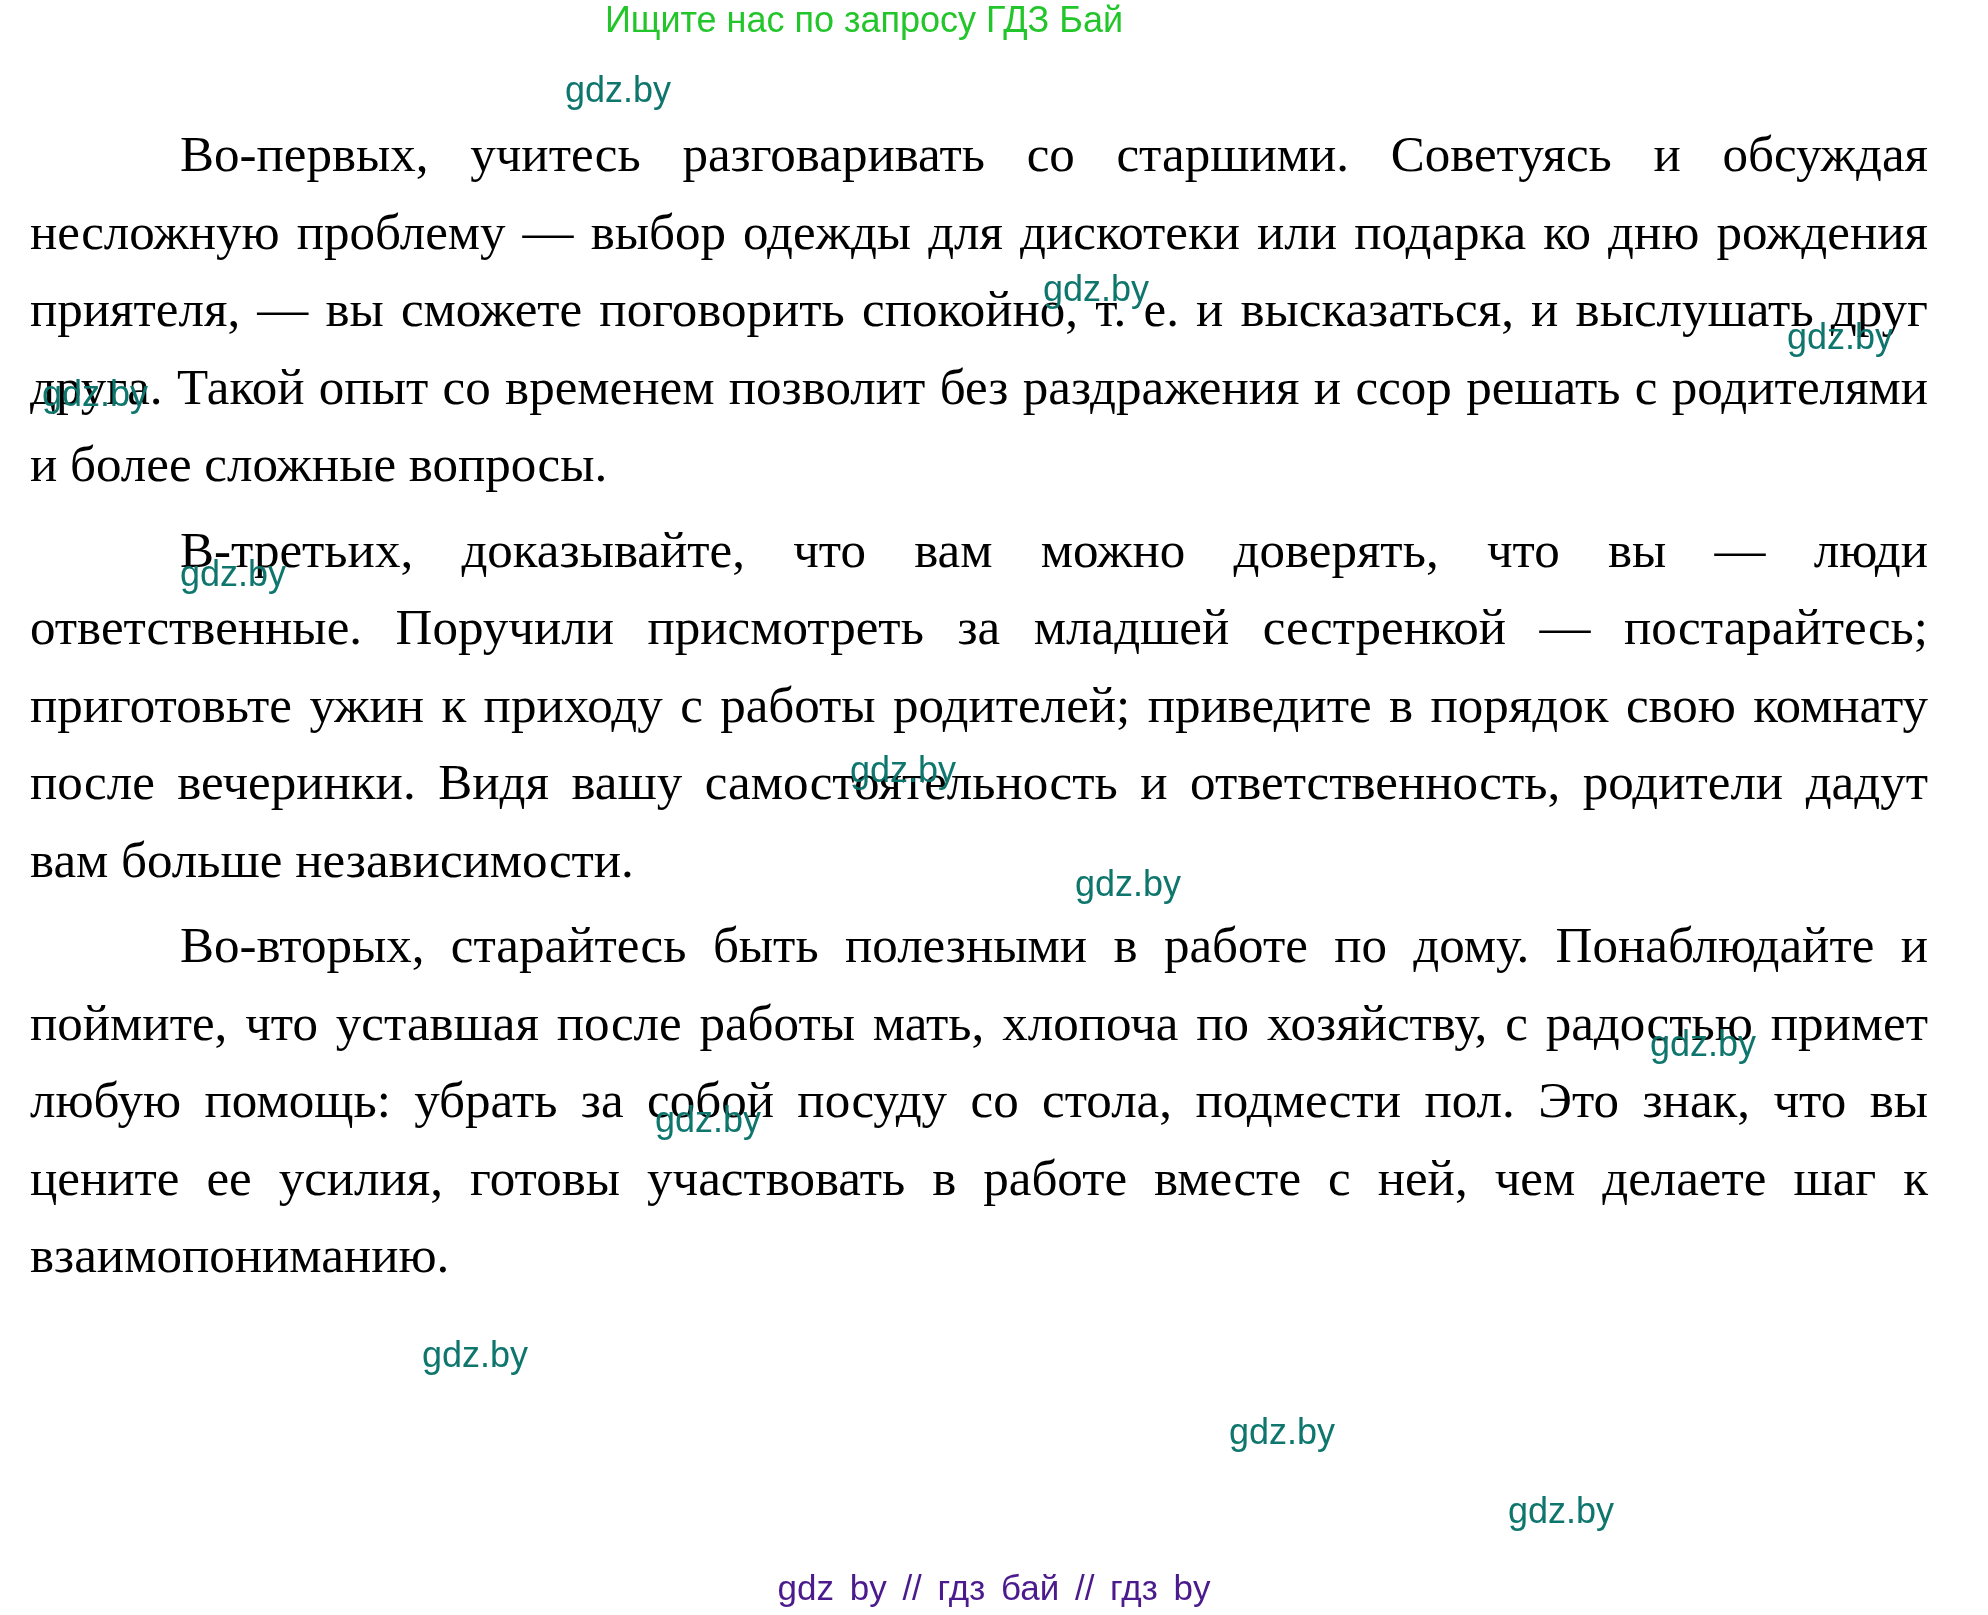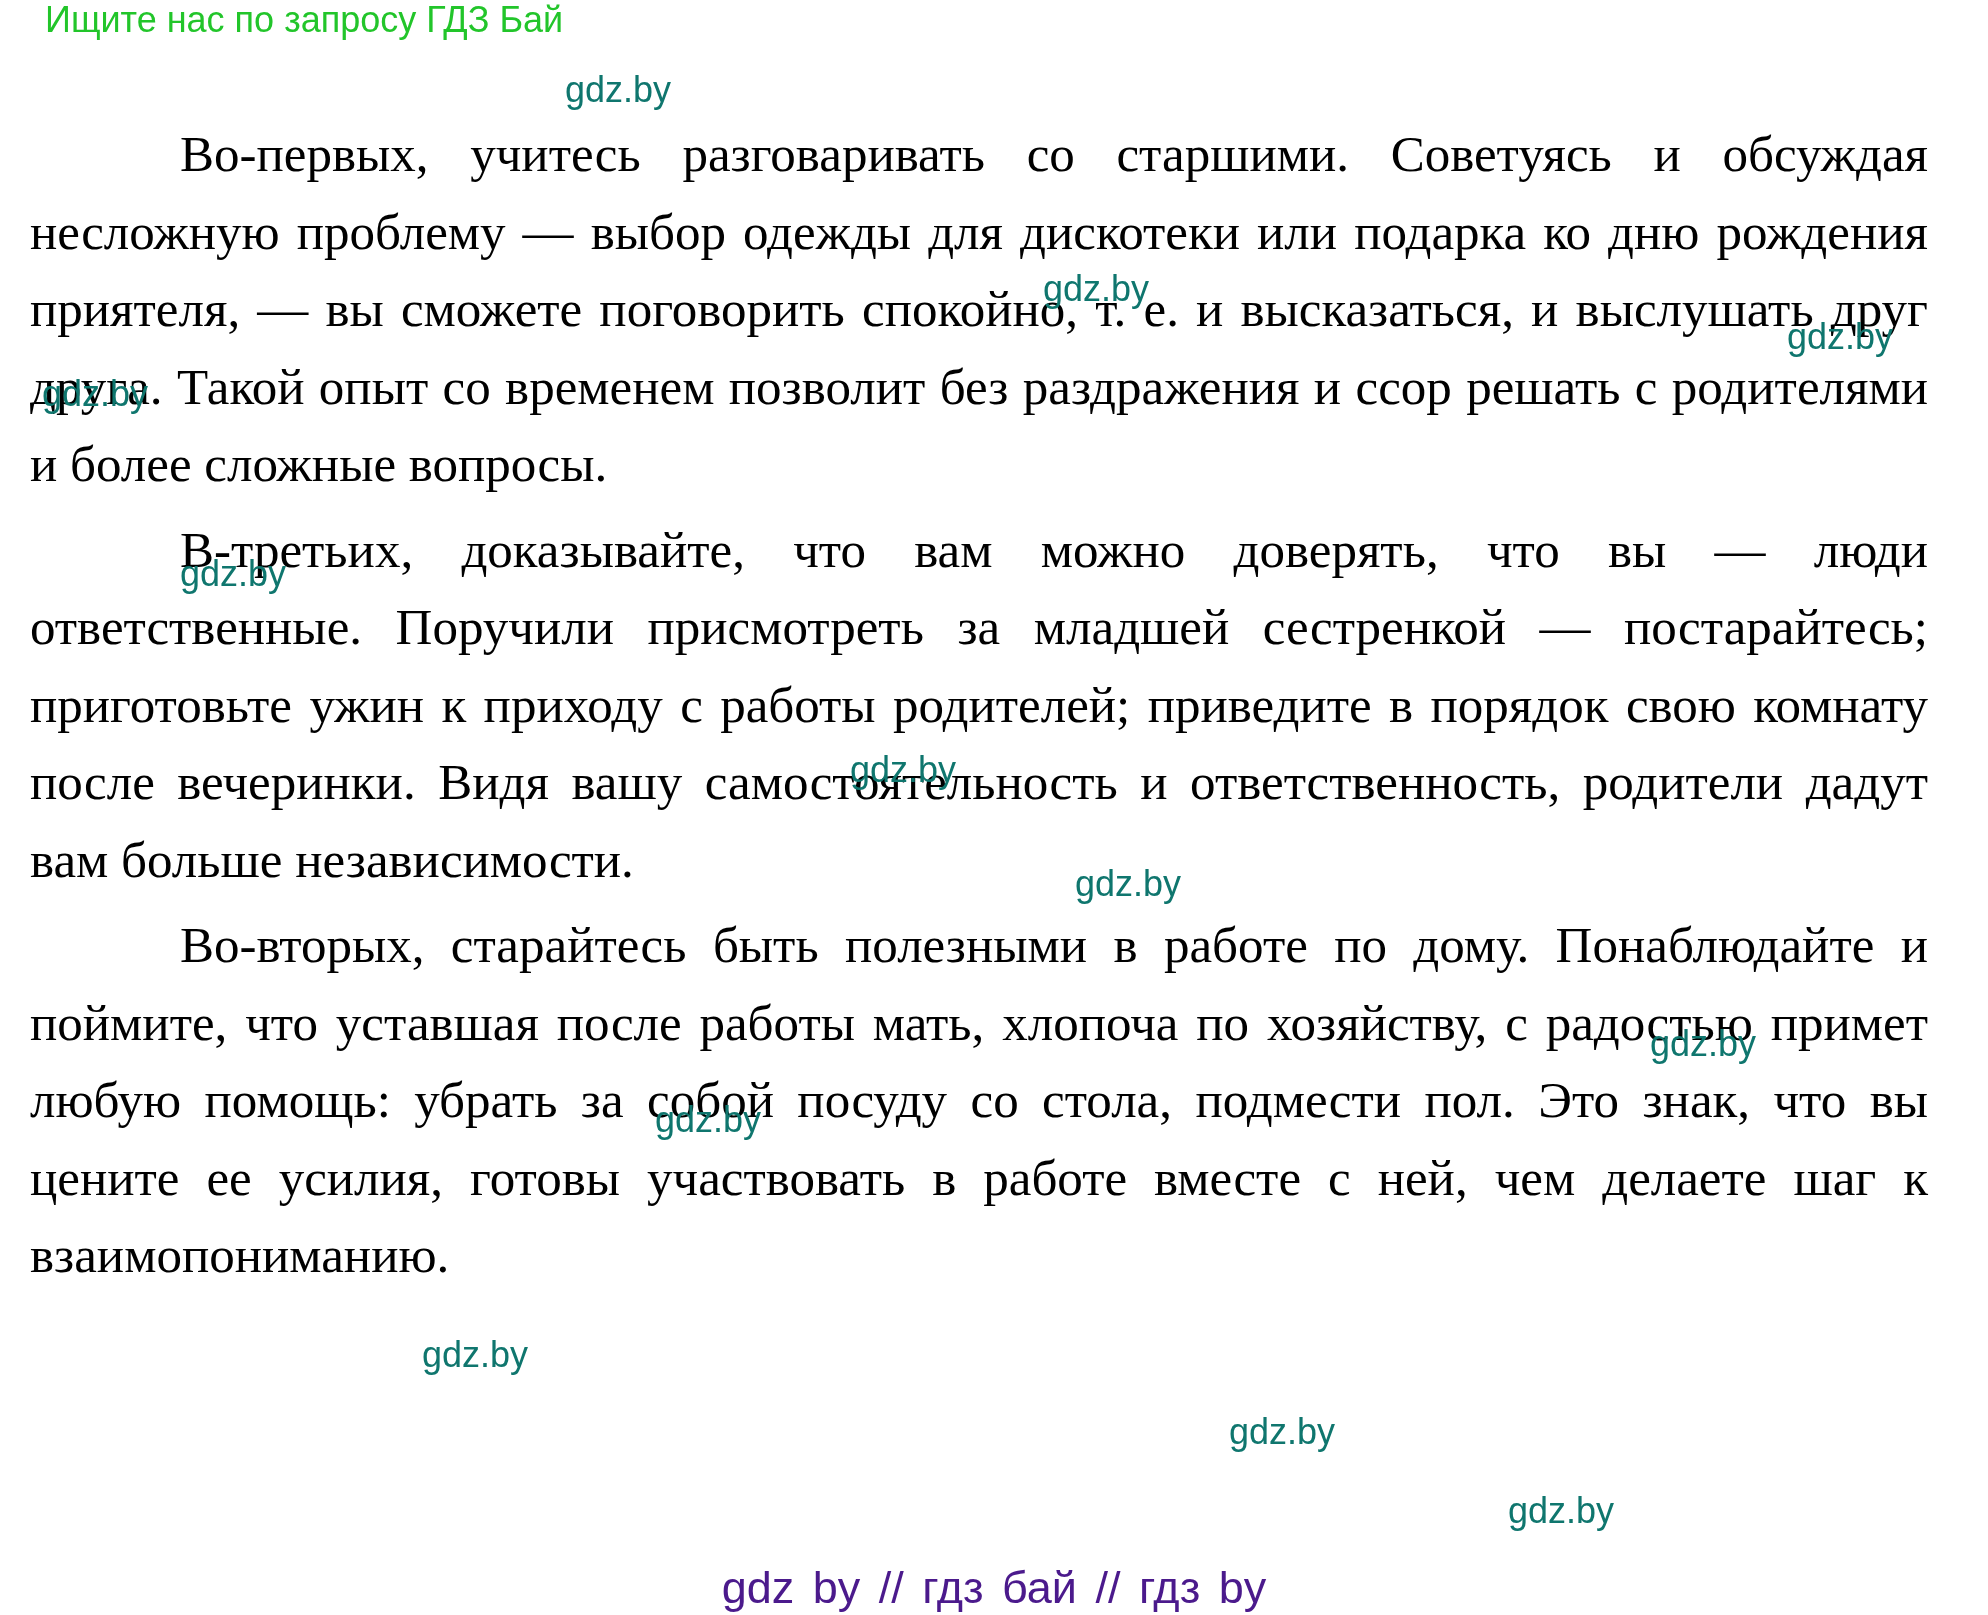--- a/index.html
+++ b/index.html
@@ -1,41 +1,40 @@
 <!DOCTYPE html>
 <html><head>
 <meta charset="utf-8">
 <style>
   html, body { margin: 0; padding: 0; background: #ffffff; }
   body { width: 1988px; height: 1615px; position: relative; overflow: hidden; }
   .banner {
-    position: absolute; top: 0; left: 0; width: 1728px; 
+    position: absolute; top: 0; left: 0; width: 1728px; text-align: center;
     font-family: "Liberation Sans", sans-serif; font-size: 36px; line-height: 40px;
     color: #22c52a;
-    padding-left: 45px;
   }
   .content {
     position: absolute; left: 22px; top: 108px; width: 1914px;
     font-family: "Liberation Serif", serif; color: #000;
   }
   .heading {
     font-weight: bold; font-size: 55px; line-height: 77px;
     text-align: justify; text-indent: 150px; margin: 0;
   }
   .para {
     font-size: 51px; line-height: 77.5px; text-align: justify;
     text-indent: 150px; margin: 8px;
   }
   .wm {
     position: absolute; font-family: "Liberation Sans", sans-serif;
     font-size: 36px; color: #0f766e; line-height: 28px; white-space: nowrap;
   }
   .footer {
     position: absolute; top: 1592px; left: 0; width: 1988px; text-align: center;
-    font-family: "Liberation Sans", sans-serif; font-size: 45px; color: #4b1a8c;
+    font-family: "Liberation Sans", sans-serif; font-size: 35px; color: #4b1a8c;
     line-height: 40px; transform: translateY(-24px); word-spacing: 6px;
   }
 </style>
 </head>
 <body>
 
 <div class="banner">Ищите нас по запросу ГДЗ Бай</div>
 
 <div class="content">
   <p class="para">Во-первых, учитесь разговаривать со старшими. Советуясь и обсуждая несложную проблему — выбор одежды для дискотеки или подарка ко дню рождения приятеля, — вы сможете поговорить спокойно, т. е. и высказаться, и выслушать друг друга. Такой опыт со временем позволит без раздражения и ссор решать с родителями и более сложные вопросы.</p>

